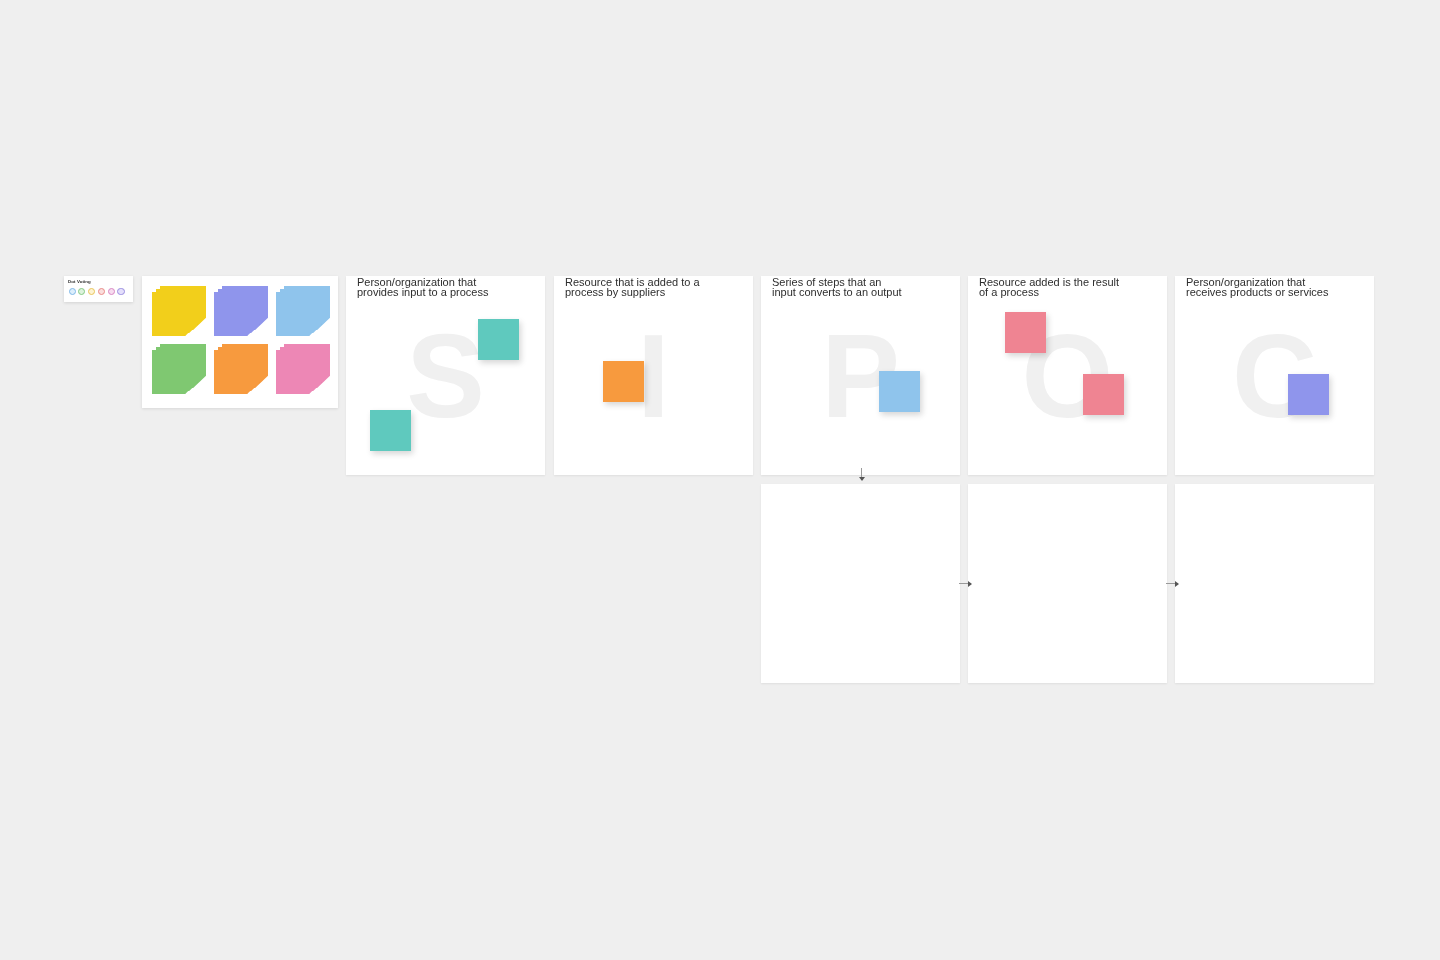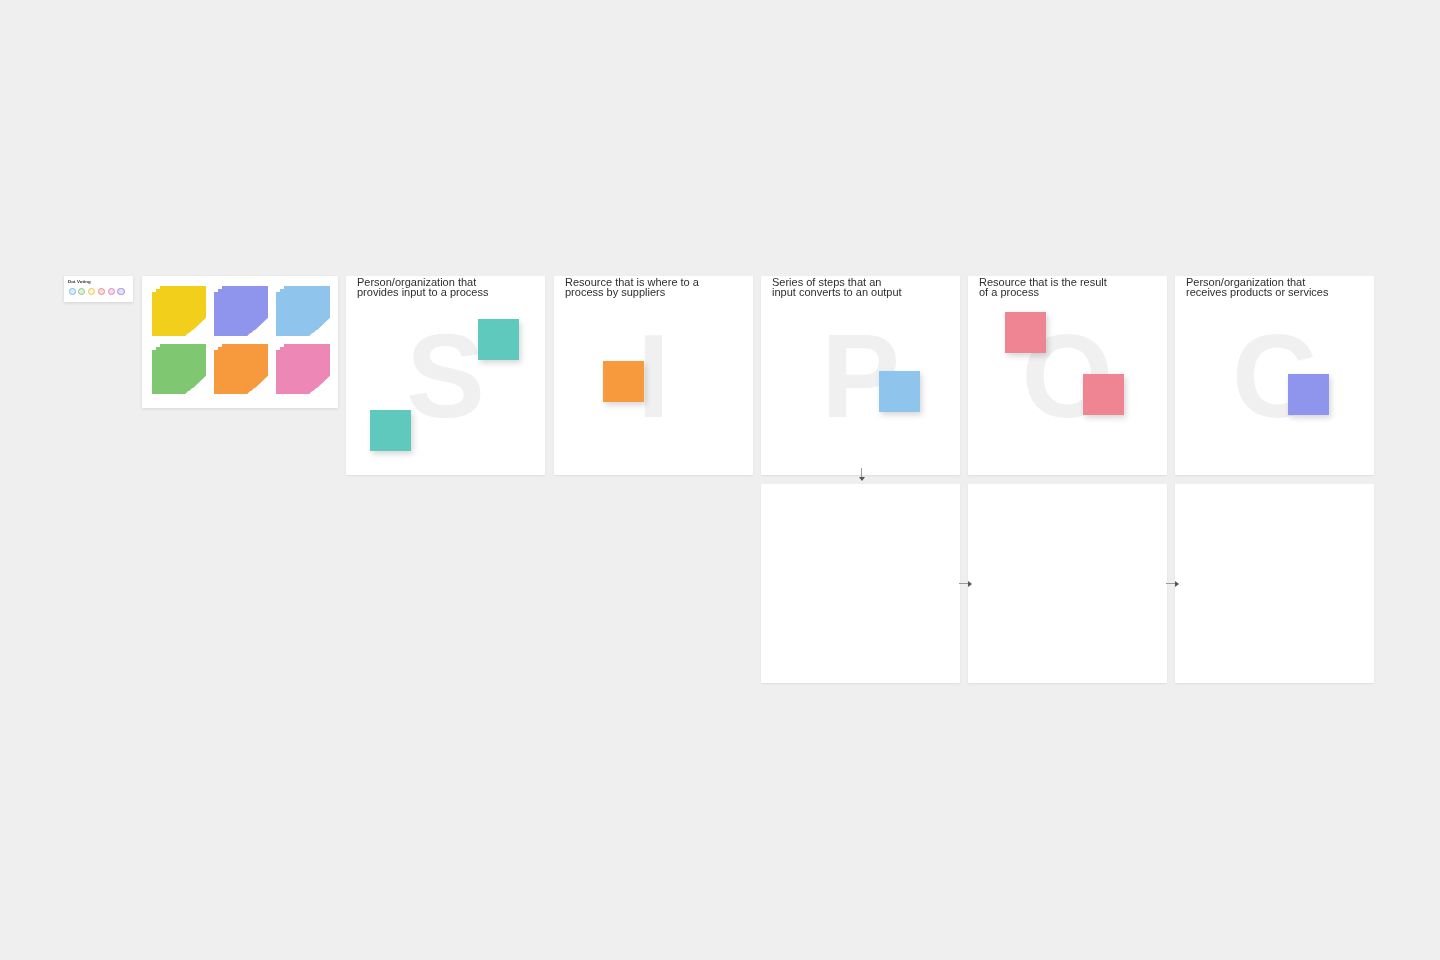--- a/index.html
+++ b/index.html
@@ -149,33 +149,33 @@
   <div id="sipoc-top-row">
       <div class="card" style="left: 346px; top: 276px; width: 199px; height: 199px;">
         <div class="watermark">S</div>
         <div class="card-head">Person/organization that
 provides input to a process</div>
         <div class="note" style="left: 132px; top: 43px; background: rgb(95, 201, 190);"></div>
         <div class="note" style="left: 24px; top: 134px; background: rgb(95, 201, 190);"></div>
       </div>
       <div class="card" style="left: 554px; top: 276px; width: 199px; height: 199px;">
         <div class="watermark">I</div>
-        <div class="card-head">Resource that is where to a
+        <div class="card-head">Resource that is added to a
 process by suppliers</div>
         <div class="note" style="left: 49px; top: 85px; background: rgb(247, 154, 62);"></div>
       </div>
       <div class="card" style="left: 761px; top: 276px; width: 199px; height: 199px;">
         <div class="watermark">P</div>
         <div class="card-head">Series of steps that an
 input converts to an output</div>
         <div class="note" style="left: 118px; top: 95px; background: rgb(143, 196, 236);"></div>
       </div>
       <div class="card" style="left: 968px; top: 276px; width: 199px; height: 199px;">
         <div class="watermark">O</div>
-        <div class="card-head">Resource that is the result
+        <div class="card-head">Resource added is the result
 of a process</div>
         <div class="note" style="left: 37px; top: 36px; background: rgb(239, 132, 146);"></div>
         <div class="note" style="left: 115px; top: 98px; background: rgb(239, 132, 146);"></div>
       </div>
       <div class="card" style="left: 1175px; top: 276px; width: 199px; height: 199px;">
         <div class="watermark">C</div>
         <div class="card-head">Person/organization that
 receives products or services</div>
         <div class="note" style="left: 113px; top: 98px; background: rgb(143, 149, 236);"></div>
       </div>

